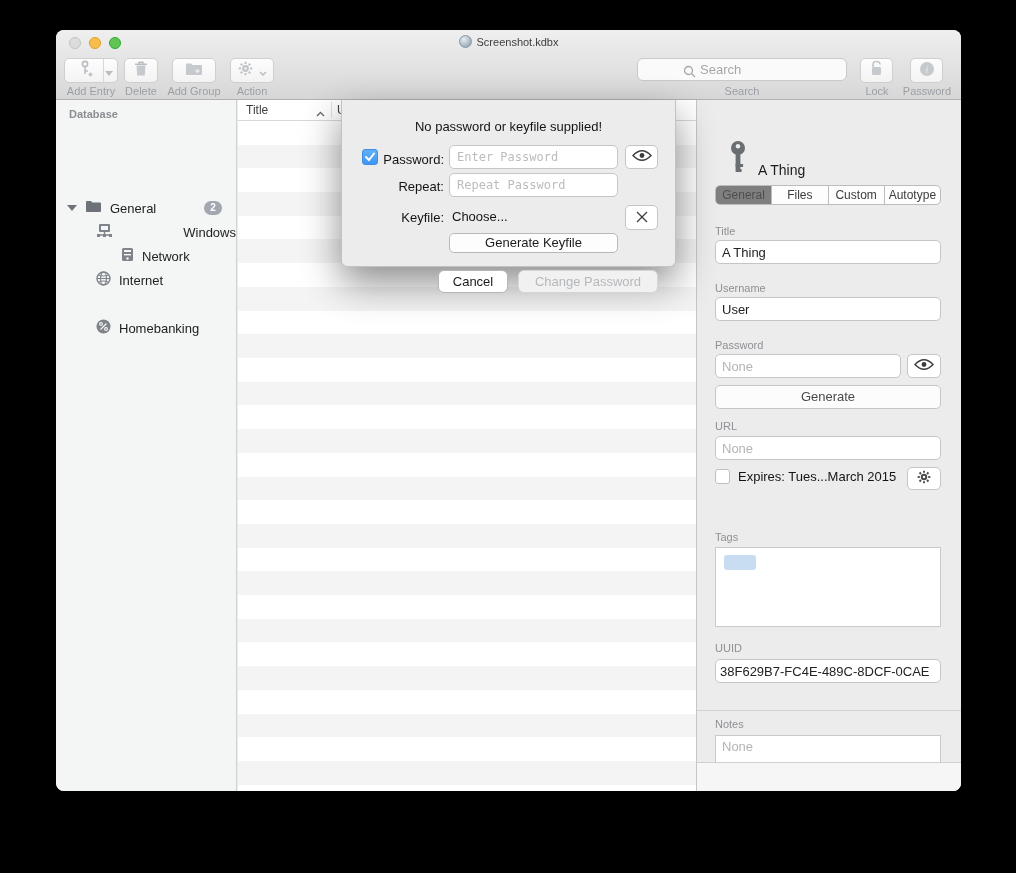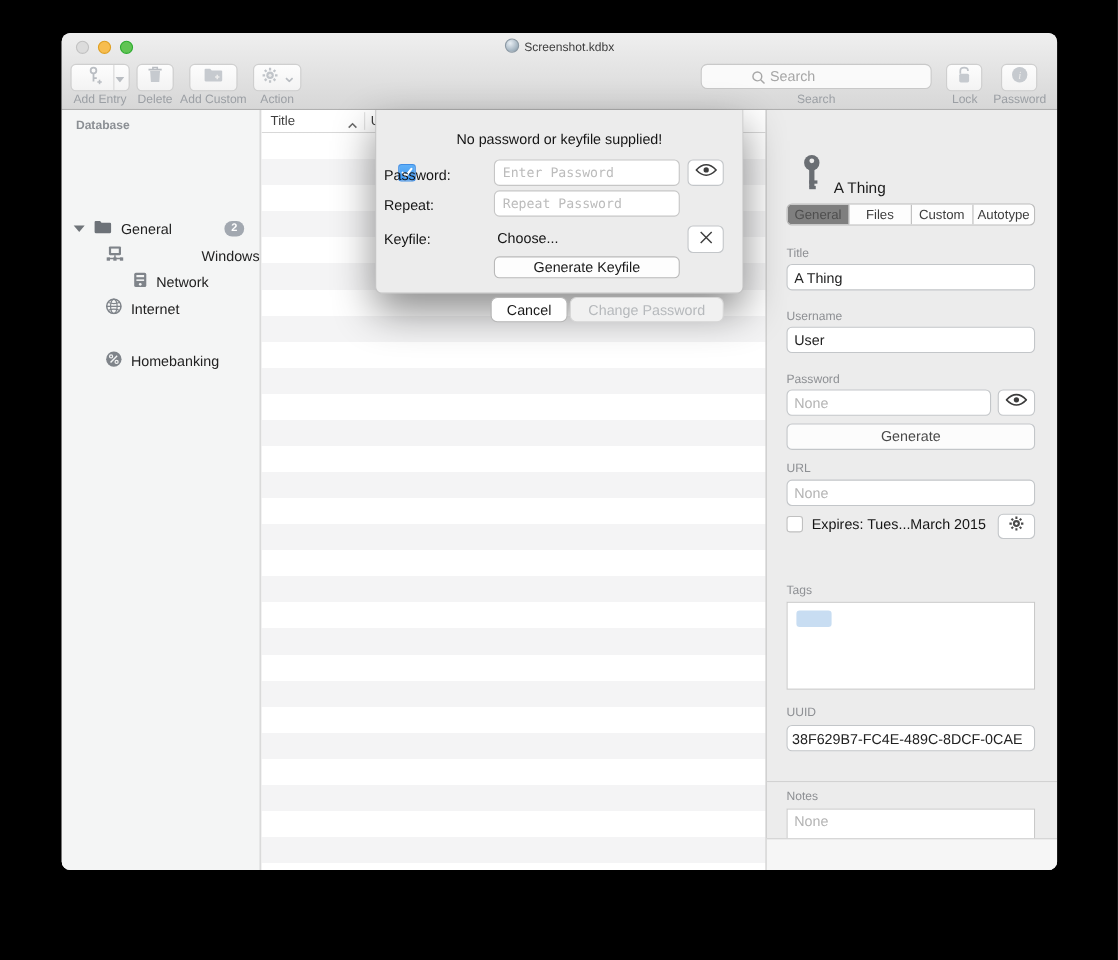--- a/index.html
+++ b/index.html
@@ -86,29 +86,29 @@
                 background:#fff; resize:none; outline:none; font-family:"Liberation Sans",sans-serif;
                 font-size:13px; color:#222; padding:3px 6px; }
   #notes-area::placeholder { color:#b4b4b4; }
   #insp-footer { position:absolute; left:0; bottom:0; width:100%; height:29px; background:#f6f6f6; border-top:1px solid #cfcfcf; }
 
   
   #dialog { position:absolute; left:341px; top:100px; width:335px; height:167px; background:#ececec;
             border:1px solid #c2c2c2; border-top:none; border-radius:0 0 6px 6px;
             box-shadow:0 16px 38px rgba(0,0,0,.45); z-index:50; }
   #dlg-message { position:absolute; left:0; top:19px; width:100%; text-align:center; font-size:13px; color:#141414; font-weight:500; }
-  .dlg-label { position:absolute; width:95px; font-size:13px; color:#141414; }
+  .dlg-label { position:absolute; width:95px; text-align:right; font-size:13px; color:#141414; }
   .dlg-field { position:absolute; left:107px; width:169px; height:24px; border:1px solid #c6c6c6; border-radius:5px;
                background:#fff; font-family:"DejaVu Sans Mono",monospace; font-size:12px; color:#7f1d1d; padding:0 7px; outline:none; }
   .dlg-field::placeholder { color:#bcbcbc; }
   .dlg-sq { position:absolute; left:283px; width:33px; height:24px; border:1px solid #c3c6c9; border-radius:5px;
             background:#fff; display:flex; align-items:center; justify-content:center; }
   #dlg-generate { position:absolute; left:107px; top:133px; width:169px; height:20px; border:1px solid #b9b9b9;
                   border-radius:5px; background:#fdfdfd; font-size:13px; color:#1a1a1a; text-align:center; line-height:18px; }
-  #dlg-cancel { position:absolute; left:104px; top:170px; width:70px; height:23px; border:1px solid #b6b6b6;
+  #dlg-cancel { position:absolute; left:96px; top:170px; width:70px; height:23px; border:1px solid #b6b6b6;
                 border-radius:6px; background:#fff; font-size:13px; color:#1a1a1a; text-align:center; line-height:21px; }
   #dlg-change { position:absolute; left:176px; top:170px; width:140px; height:23px; border:1px solid #d6d6d6;
                 border-radius:6px; background:#f1f1f1; font-size:13px; color:#b6b9bc; text-align:center; line-height:21px; }
   #dlg-popup { position:absolute; left:102px; top:105px; width:214px; height:25px; font-size:13px; color:#141414; }
   #dlg-stepper { position:absolute; right:14px; top:3px; }
 </style>
 </head>
 <body>
 
 <div id="canvas">
@@ -162,21 +162,21 @@
         <span>
           <svg width="18" height="14" viewBox="0 0 18 14">
               <path d="M1 2.5 Q1 1.5 2 1.5 L6 1.5 L7.5 3 L16 3 Q17 3 17 4 L17 12 Q17 13 16 13 L2 13 Q1 13 1 12 Z" fill="#c6cacf"></path>
           <g stroke="#ececec" stroke-width="1.4">
                 <line x1="12.5" y1="7" x2="12.5" y2="11"></line>
                 <line x1="10.5" y1="9" x2="14.5" y2="9"></line>
               </g>
             </svg>
         </span>
       </div>
-      <div class="tb-label" style="left:106px; width:64px;">Add Custom</div>
+      <div class="tb-label" style="left:106px; width:64px;">Add Group</div>
 
       <div class="tb-btn" style="left:174px; width:44px;">
         <span style="margin-right:6px;">
           <svg width="15" height="15" viewBox="0 0 15 15">
               <g fill="#c0c4c9">
             <circle cx="7.5" cy="7.5" r="3.4"></circle>
             <g stroke="#c0c4c9" stroke-width="2">
                   <line x1="7.5" y1="0.7" x2="7.5" y2="3"></line>
                   <line x1="7.5" y1="12" x2="7.5" y2="14.3"></line>
                   <line x1="0.7" y1="7.5" x2="3" y2="7.5"></line>

